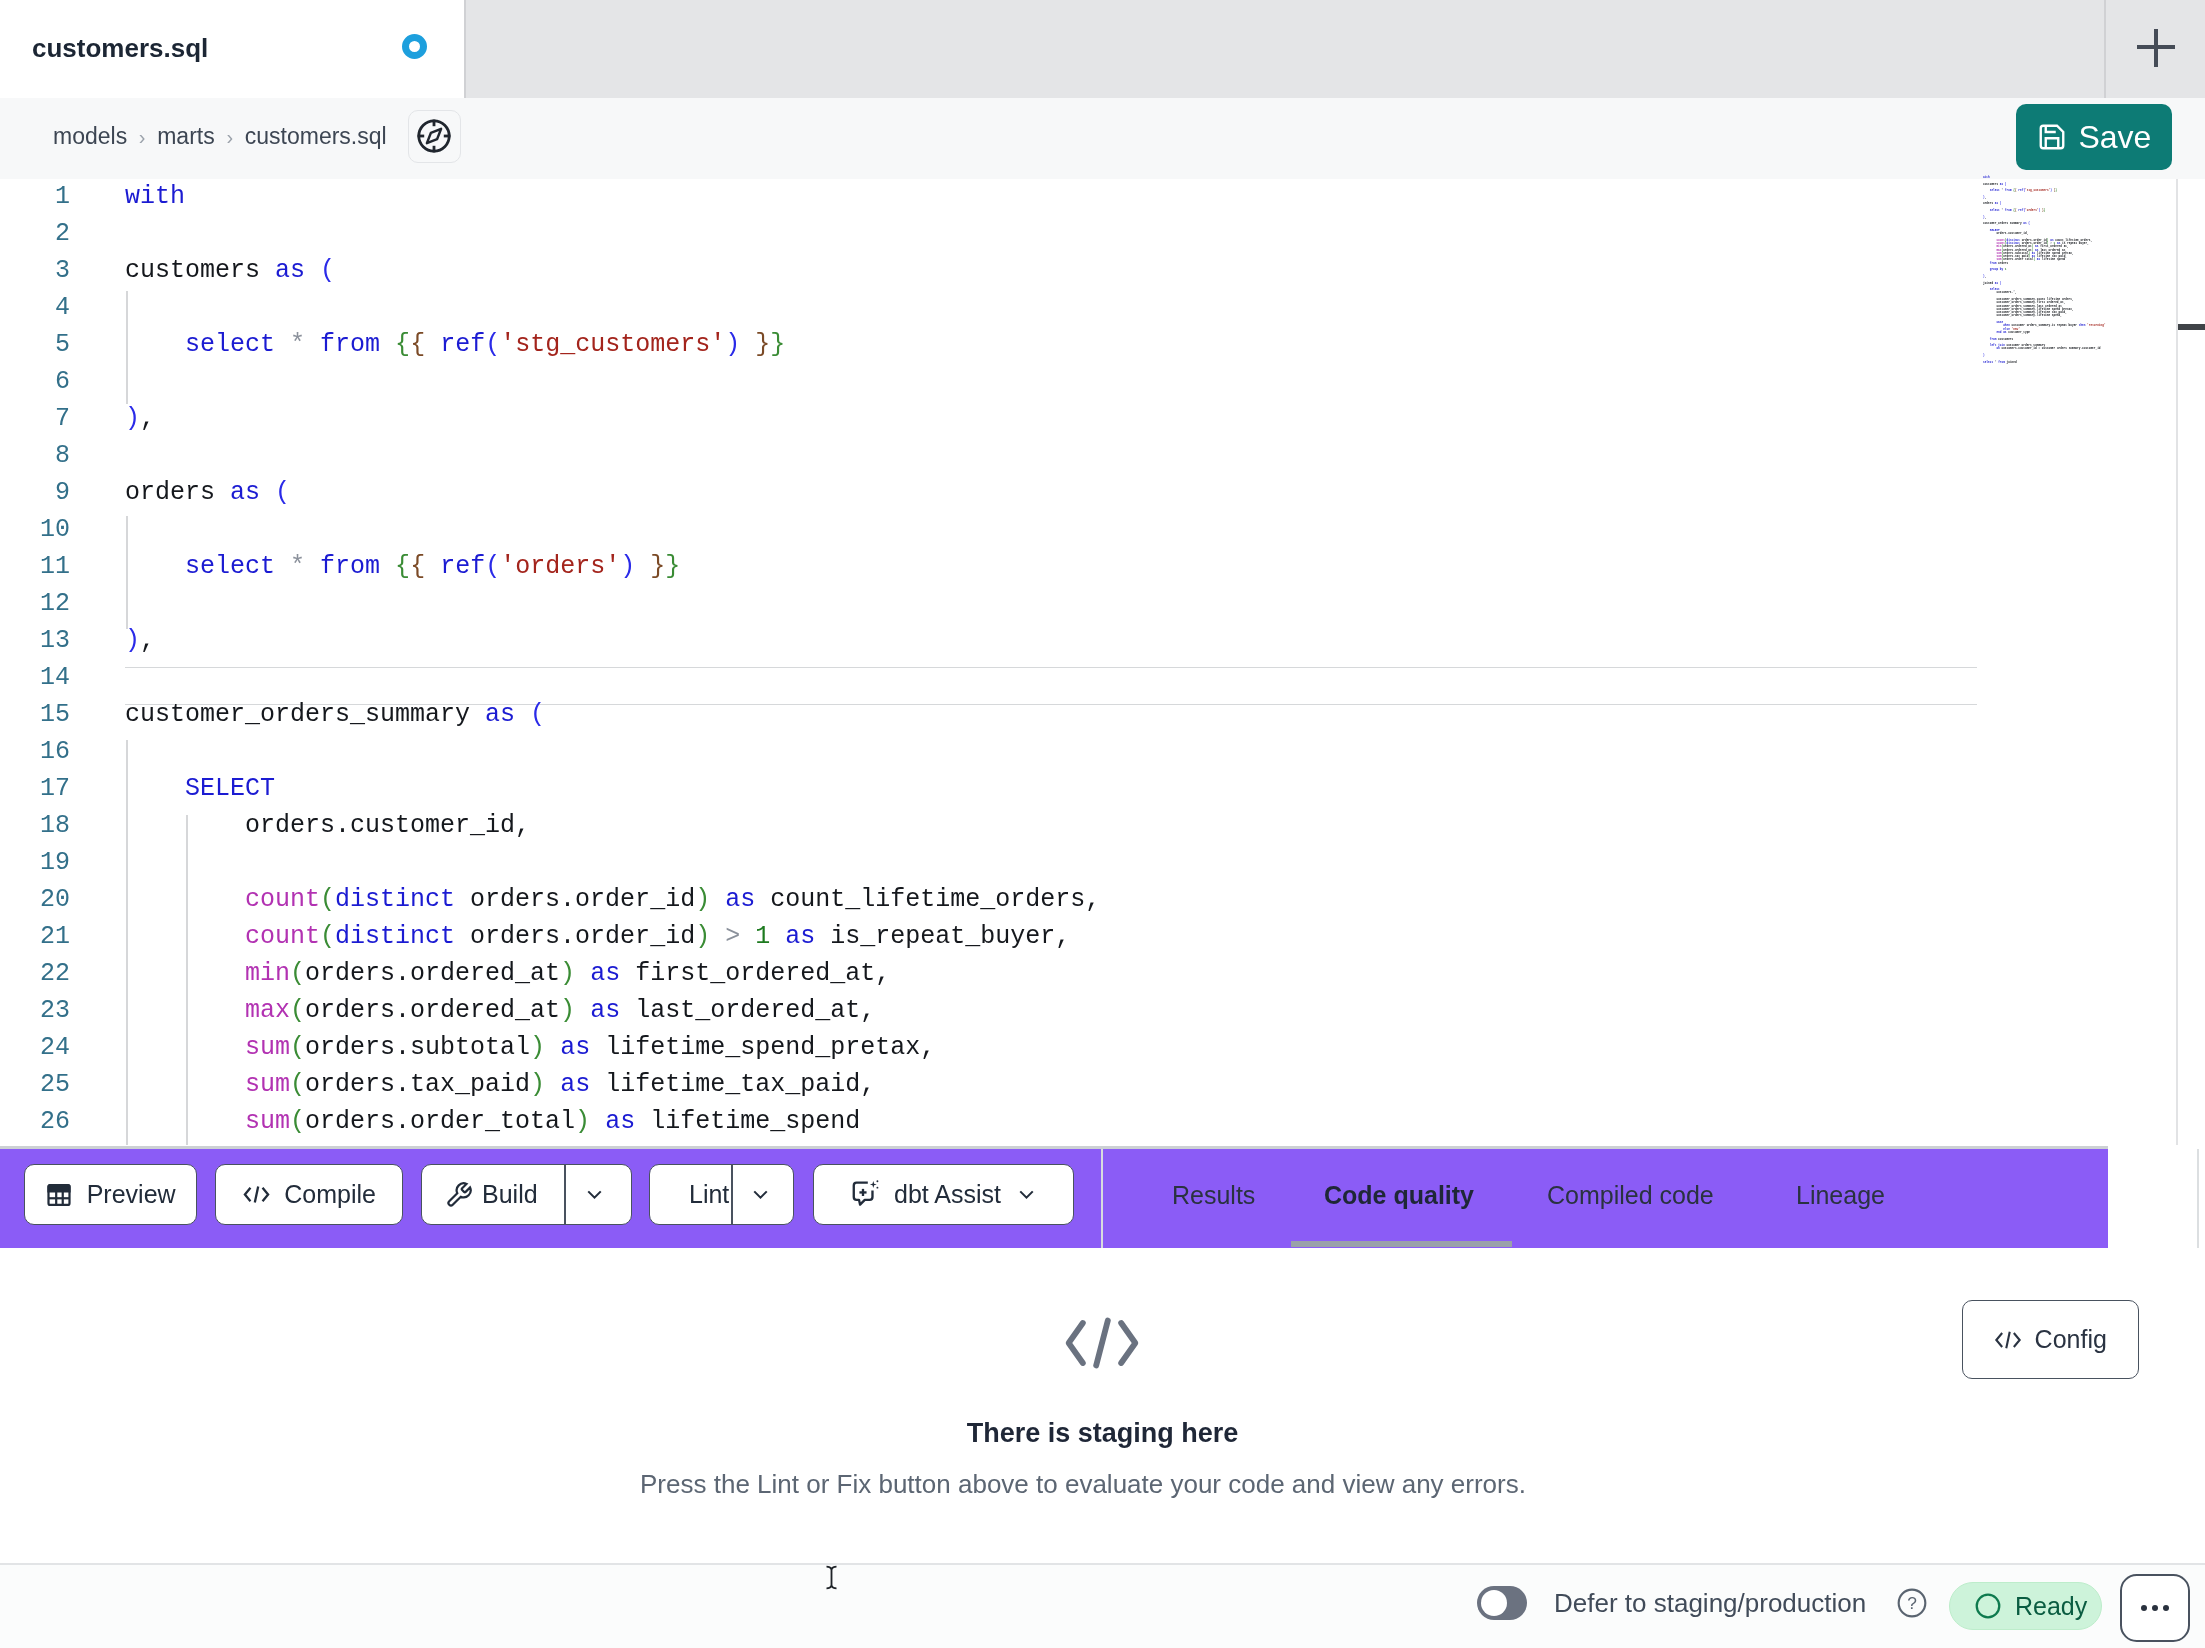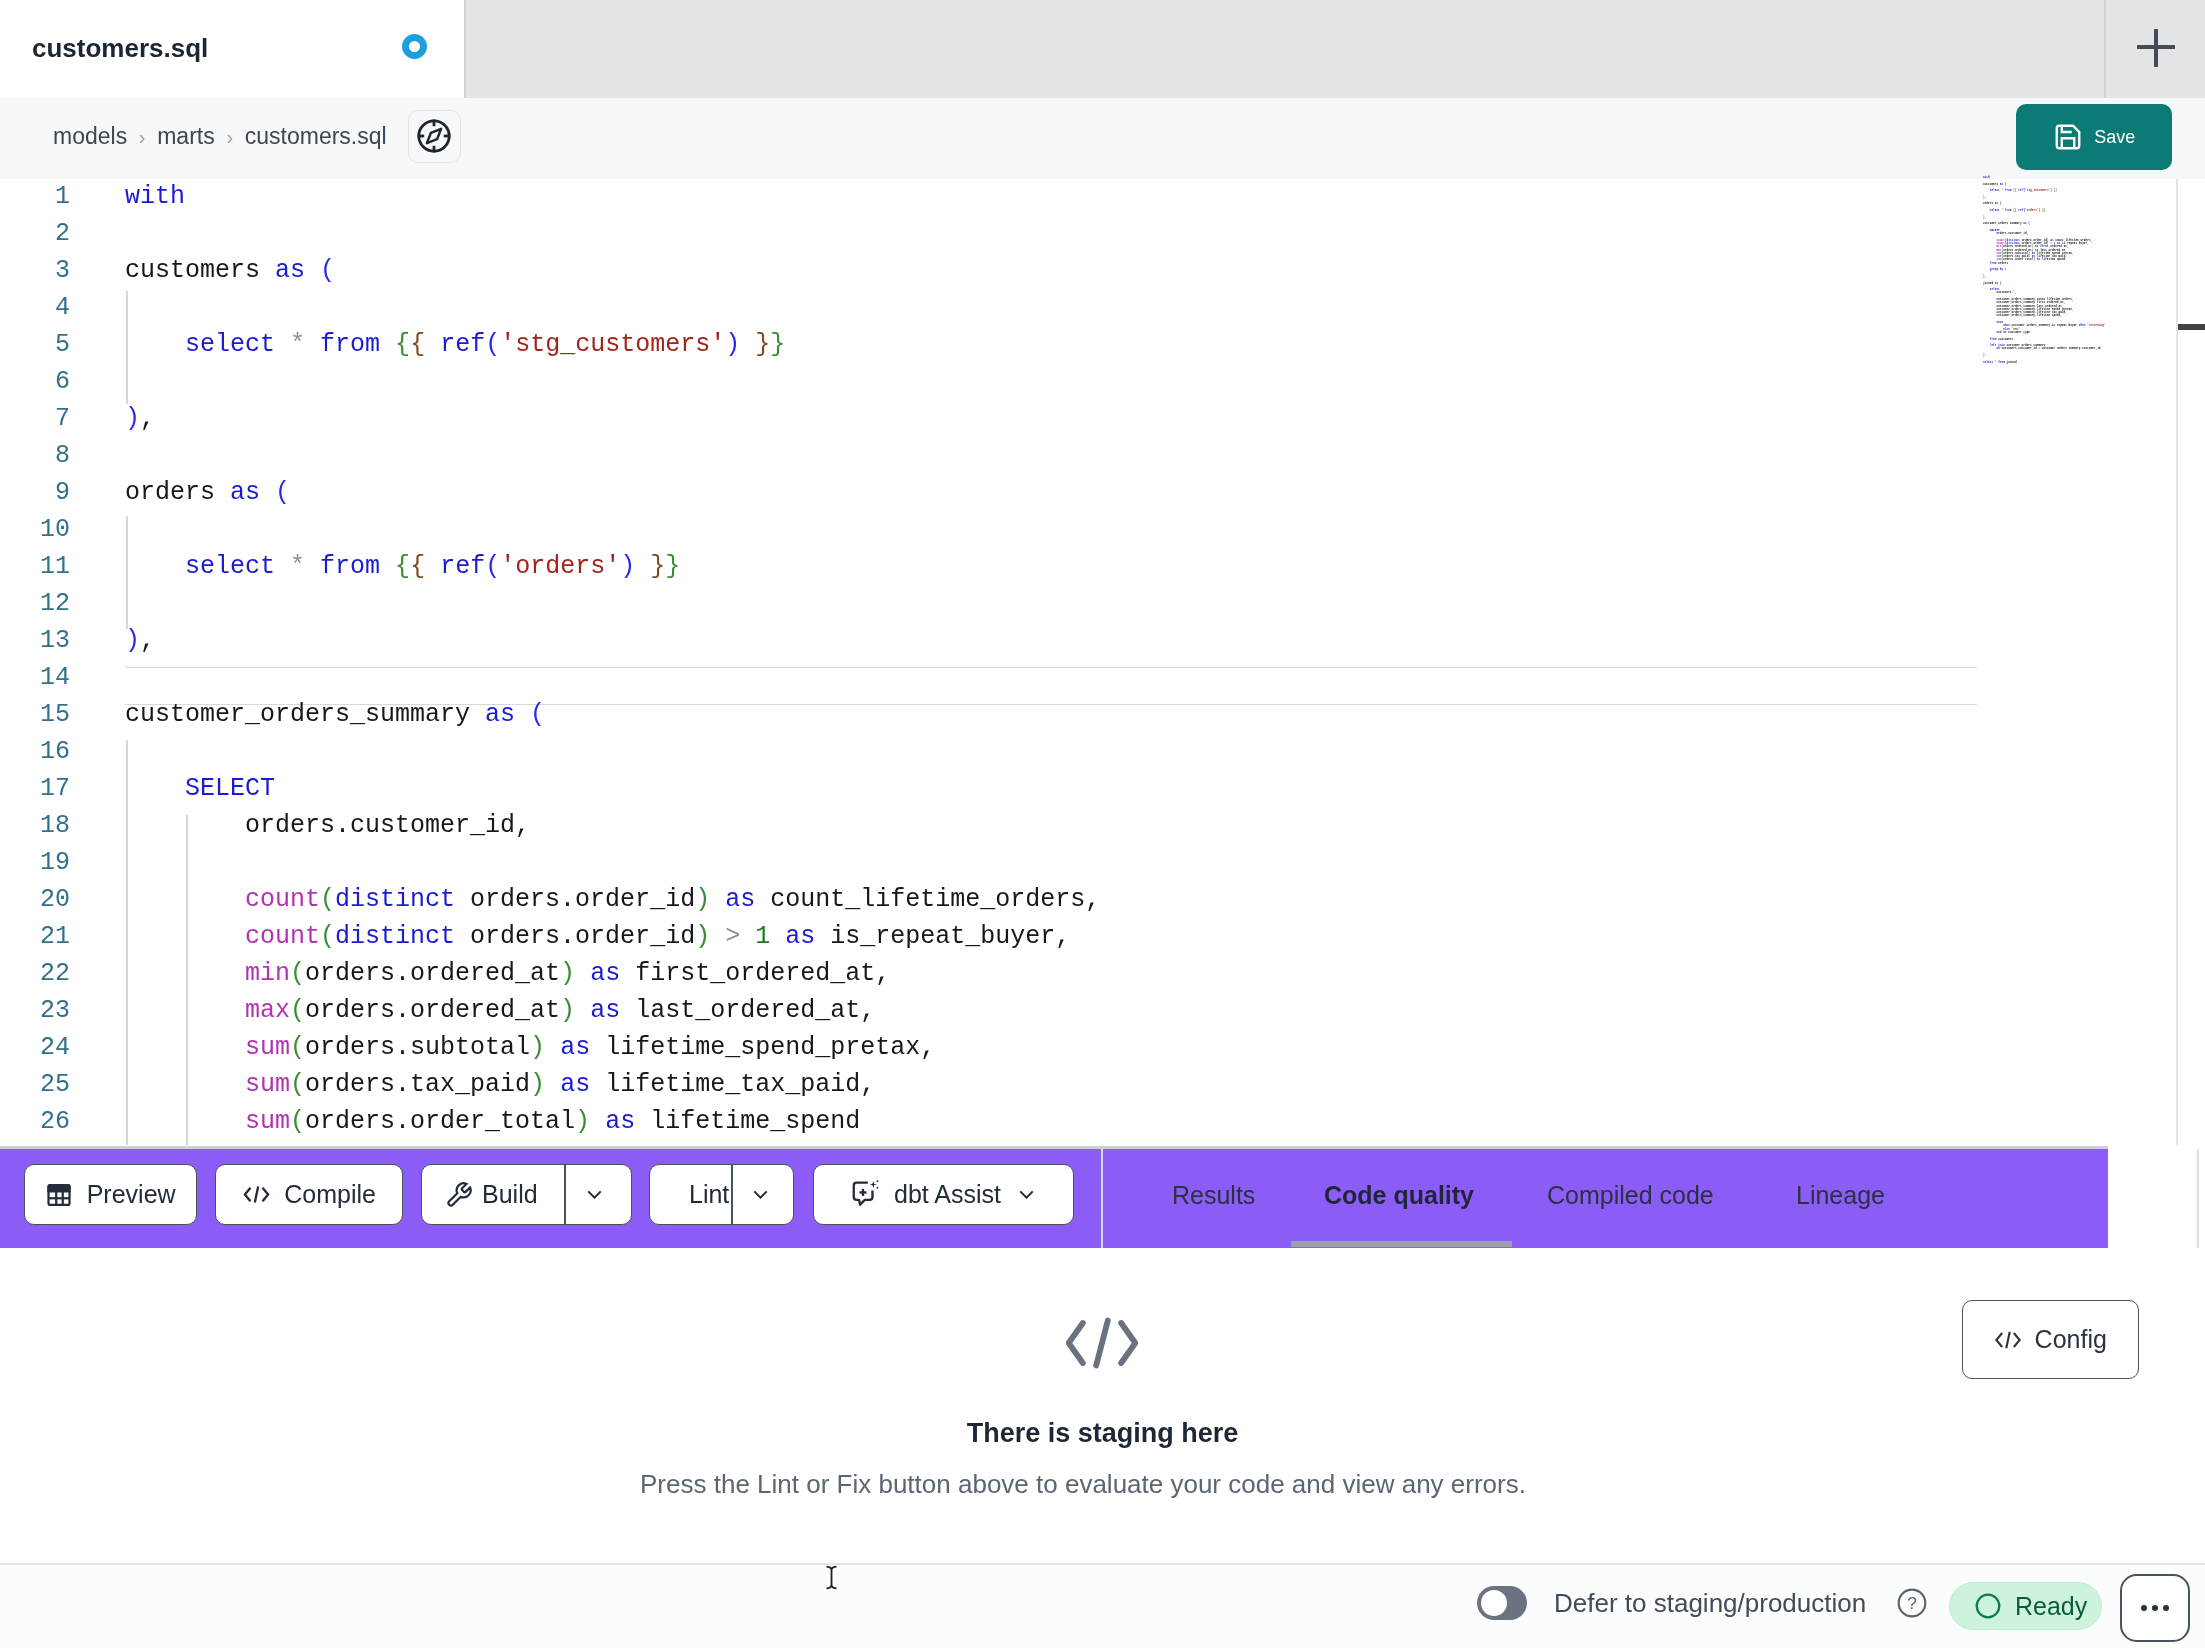--- a/index.html
+++ b/index.html
@@ -14,21 +14,21 @@
   #dirty { left:402px; top:34px; width:25px; height:25px; border-radius:50%; border:7.5px solid #1d9fdd; background:#fff; }
   .vline { background:#d0d1d4; width:1.7px; }
   #plus-h { left:2137px; top:45px; width:38px; height:3.8px; background:#454c57; }
   #plus-v { left:2154px; top:29px; width:3.8px; height:38px; background:#454c57; }
 
   
   #crumbrow { left:0; top:98px; width:2205px; height:81px; background:#f7f8f9; }
   #crumbs { left:32px; top:123px; font-size:23px; color:#3d4653;margin-left:21px; }
   #crumbs .sep { color:#9aa1aa; padding:0 11.7px; font-size:20px; }
   #compassbtn { left:408px; top:110px; width:53px; height:53px; border:1.7px solid #e3e5e8; border-radius:10px; background:#f7f8f9; }
-  #savebtn { left:2016px; top:104px; width:156px; height:66px; background:#0d7b75; border-radius:10px; color:#fff; font-size:18px; display:flex; align-items:center; justify-content:center; gap:11.7px; }
+  #savebtn { left:2016px; top:104px; width:156px; height:66px; background:#0d7b75; border-radius:10px; color:#fff; font-size:32px; display:flex; align-items:center; justify-content:center; gap:11.7px; }
 
   
   #editor { left:0; top:179px; width:2205px; height:966px; background:#fff; z-index:2; overflow:hidden; }
   pre.code { position:absolute; font-family:"Liberation Mono", monospace; font-size:25px; line-height:37px; color:#15181d; }
   #maincode { left:125px; top:-0.8px; }
   #gutter { position:absolute; left:0; top:-0.8px; width:70px; text-align:right; font-family:"Liberation Mono", monospace; font-size:25px; line-height:37px; color:#33708a; white-space:pre; }
   .k { color:#1b1bd2; }
   .b { color:#2a2ae8; }
   .g { color:#3a8c35; }
   .w { color:#7b4a26; }

